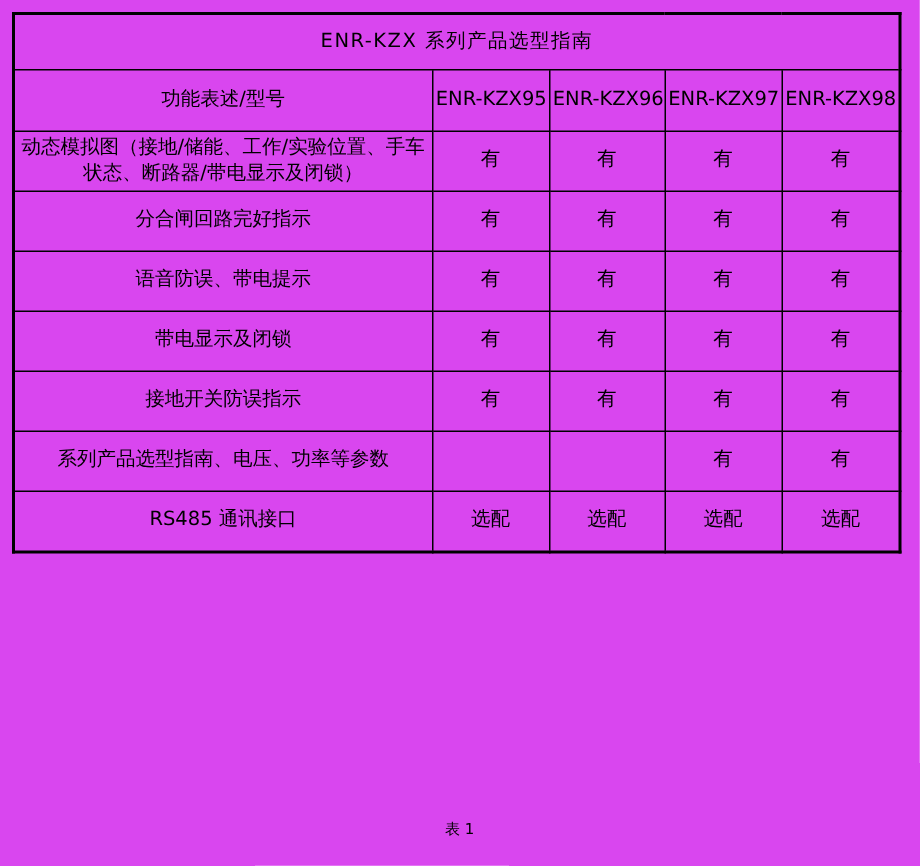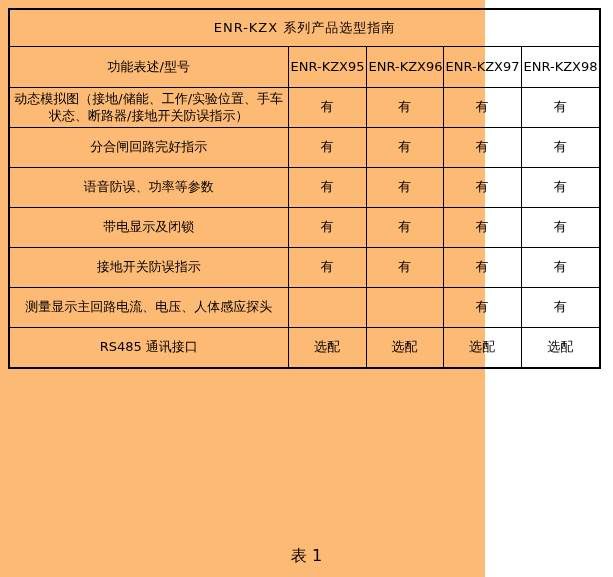--- a/index.html
+++ b/index.html
@@ -8,23 +8,23 @@
   }
   body {
     width: 613px;
     height: 577px;
     background: #ffffff;
     color: #000000;
     font-family: "DejaVu Sans", sans-serif;
   }
   .doc {
     position: relative;
-    width: 485px;
+    width: 613px;
     height: 577px;
-    background: #fdba74;
+    background: #d946ef;
   }
   table.spec {
     position: absolute;
     left: 8px;
     top: 8px;
     width: 591px;
     border-collapse: collapse;
     table-layout: fixed;
     border: 2px solid #000000;
   }
@@ -50,21 +50,21 @@
   }
   .data-row td {
     height: 37px;
   }
   .caption {
     position: absolute;
     left: 0;
     top: 546px;
     width: 613px;
     text-align: center;
-    font-size: 16px;
+    font-size: 10px;
   }
 </style>
 </head>
 <body>
 
 <div class="doc">
   <table class="spec">
     <colgroup>
       <col style="width:279px">
       <col style="width:78px">
@@ -77,56 +77,56 @@
         <td colspan="5" class="title-cell">ENR-KZX 系列产品选型指南</td>
       </tr>
       <tr class="header-row">
         <td>功能表述/型号</td>
         <td>ENR-KZX95</td>
         <td>ENR-KZX96</td>
         <td>ENR-KZX97</td>
         <td>ENR-KZX98</td>
       </tr>
       <tr class="data-row">
-        <td>动态模拟图（接地/储能、工作/实验位置、手车状态、断路器/接地开关防误指示）</td>
+        <td>动态模拟图（接地/储能、工作/实验位置、手车状态、断路器/带电显示及闭锁）</td>
         <td>有</td>
         <td>有</td>
         <td>有</td>
         <td>有</td>
       </tr>
       <tr class="data-row">
         <td>分合闸回路完好指示</td>
         <td>有</td>
         <td>有</td>
         <td>有</td>
         <td>有</td>
       </tr>
       <tr class="data-row">
-        <td>语音防误、功率等参数</td>
+        <td>语音防误、带电提示</td>
         <td>有</td>
         <td>有</td>
         <td>有</td>
         <td>有</td>
       </tr>
       <tr class="data-row">
         <td>带电显示及闭锁</td>
         <td>有</td>
         <td>有</td>
         <td>有</td>
         <td>有</td>
       </tr>
       <tr class="data-row">
         <td>接地开关防误指示</td>
         <td>有</td>
         <td>有</td>
         <td>有</td>
         <td>有</td>
       </tr>
       <tr class="data-row">
-        <td>测量显示主回路电流、电压、人体感应探头</td>
+        <td>系列产品选型指南、电压、功率等参数</td>
         <td></td>
         <td></td>
         <td>有</td>
         <td>有</td>
       </tr>
       <tr class="data-row">
         <td>RS485 通讯接口</td>
         <td>选配</td>
         <td>选配</td>
         <td>选配</td>

